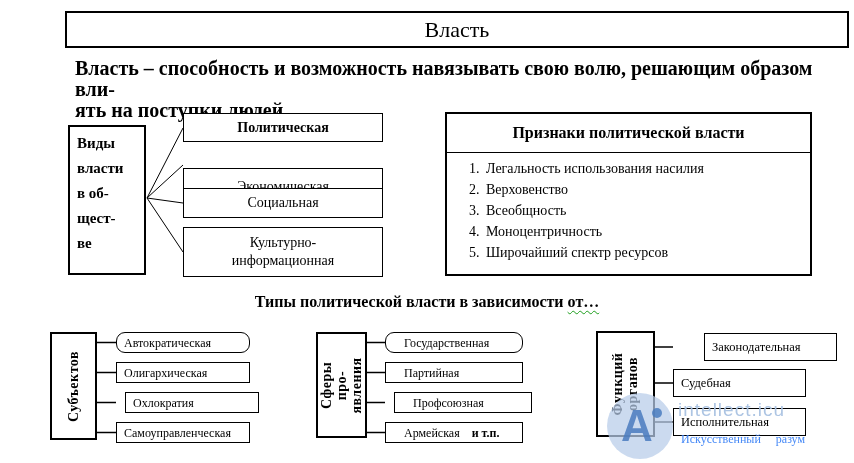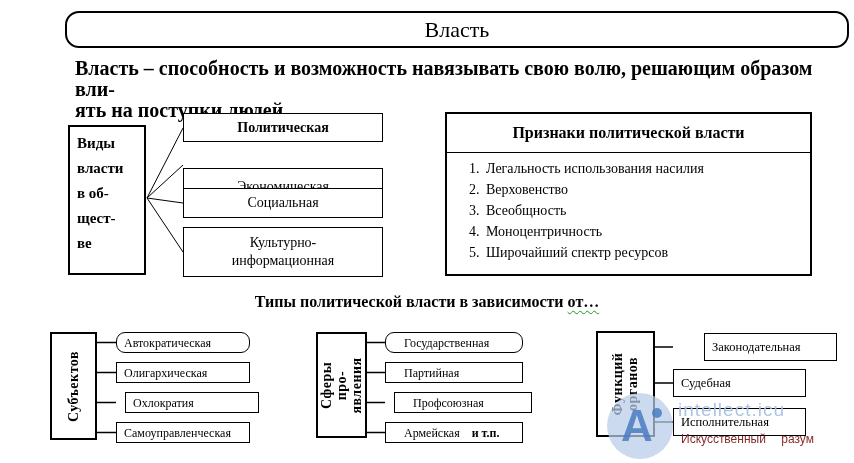--- a/index.html
+++ b/index.html
@@ -6,21 +6,21 @@
   .page{
     position:relative;width:854px;height:463px;background:#ffffff;
     font-family:"Liberation Serif","DejaVu Serif",serif;color:#000;overflow:hidden;
   }
   .ml{white-space:pre-line;}
   .box{position:absolute;box-sizing:border-box;border:1px solid #000;background:#fff;}
   .box2{position:absolute;box-sizing:border-box;border:2px solid #000;background:#fff;}
 
   
   .title-box{left:65px;top:11px;width:784px;height:37px;text-align:center;
-    font-size:22px;line-height:33px;border-radius:14px;}
+    font-size:22px;line-height:33px;}
   
   .definition{position:absolute;left:75px;top:58px;width:765px;
     font-size:20px;font-weight:bold;line-height:21px;}
 
   
   .vidy-box{left:68px;top:125px;width:78px;height:150px;
     font-size:15px;font-weight:bold;line-height:25px;padding:4px 2px 0 7px;}
   .vitem{left:183px;width:200px;display:flex;align-items:center;justify-content:center;
     text-align:center;font-size:14px;line-height:18px;}
   .vitem1{top:113px;height:29px;font-weight:bold;}
@@ -59,22 +59,22 @@
 
   
   .lines{position:absolute;left:0;top:0;width:854px;height:463px;pointer-events:none;}
 
   
   .wm-logo{position:absolute;left:604px;top:390px;width:72px;height:72px;}
   .wm-site{position:absolute;left:678px;top:399px;width:175px;
     font-family:"Liberation Sans","DejaVu Sans",sans-serif;
     font-size:19px;letter-spacing:1px;color:#a9c2e2;opacity:0.95;}
   .wm-tagline{position:absolute;left:681px;top:432px;width:170px;
-    font-family:Liberation Sans, sans-serif;
-    font-size:12px;color:#7f1d1d;word-spacing:12px;opacity:0.95;}
+    font-family:Liberation Serif, serif;
+    font-size:12px;color:#3b82f6;word-spacing:12px;opacity:0.95;}
 </style>
 </head>
 <body>
 
 <div class="page">
 
   <svg class="lines">
 
     <g stroke="#000" stroke-width="1">
       <line x1="147" y1="198" x2="183" y2="128"></line>

